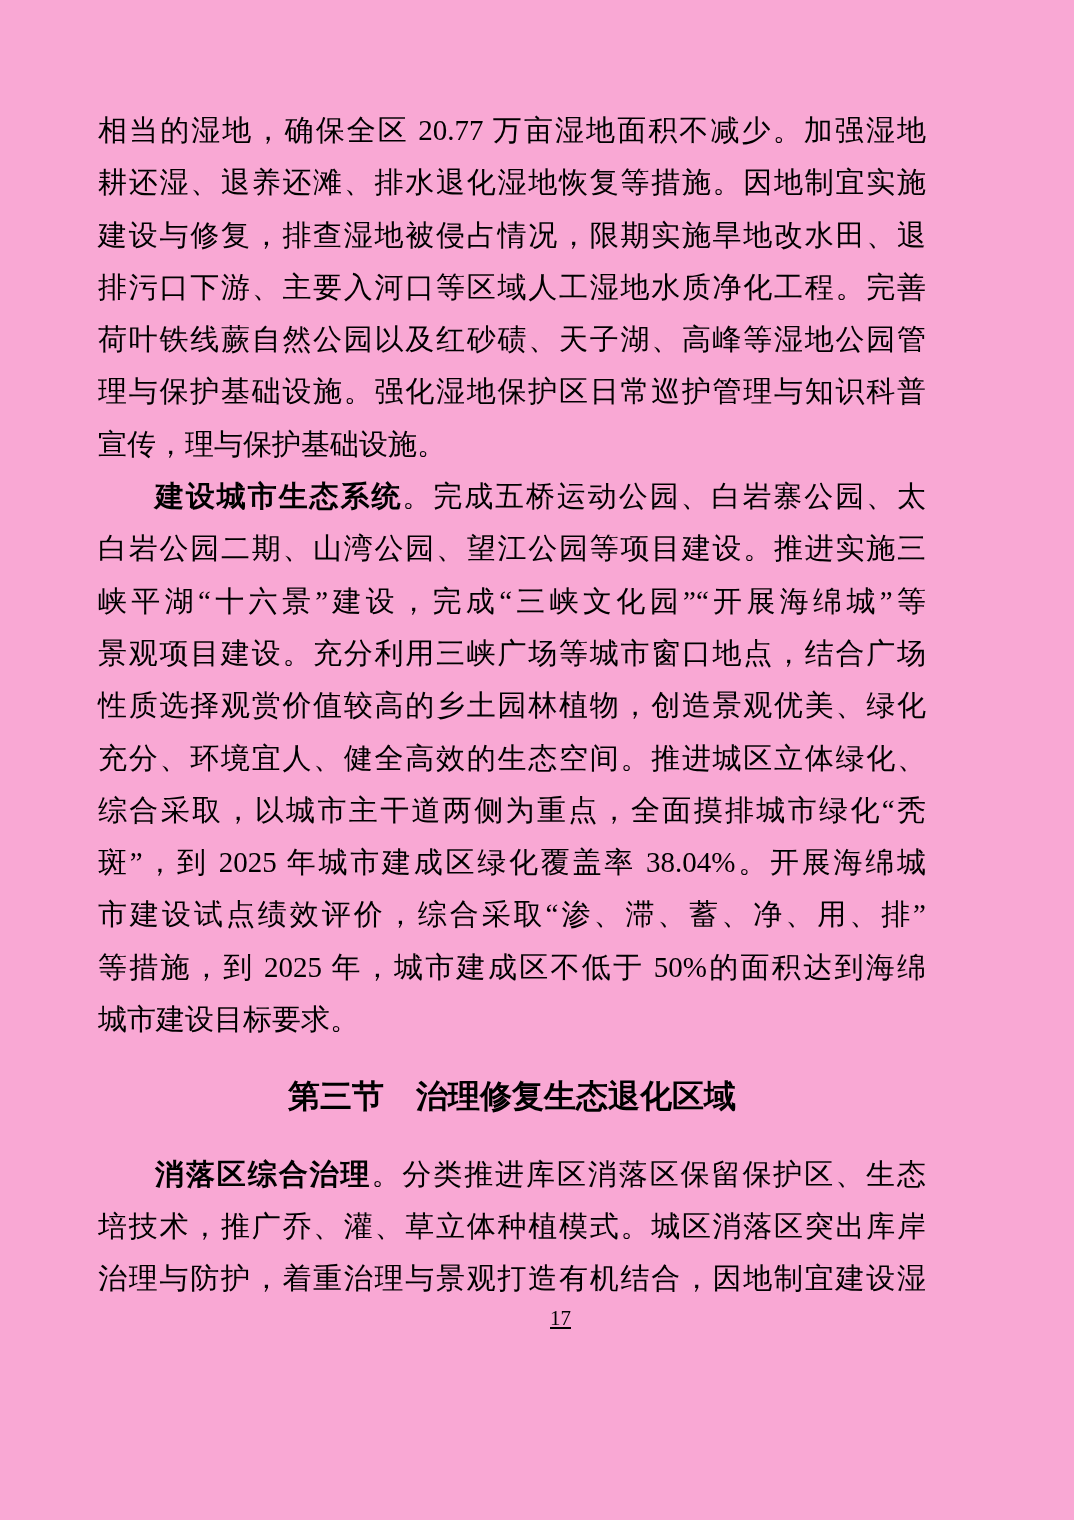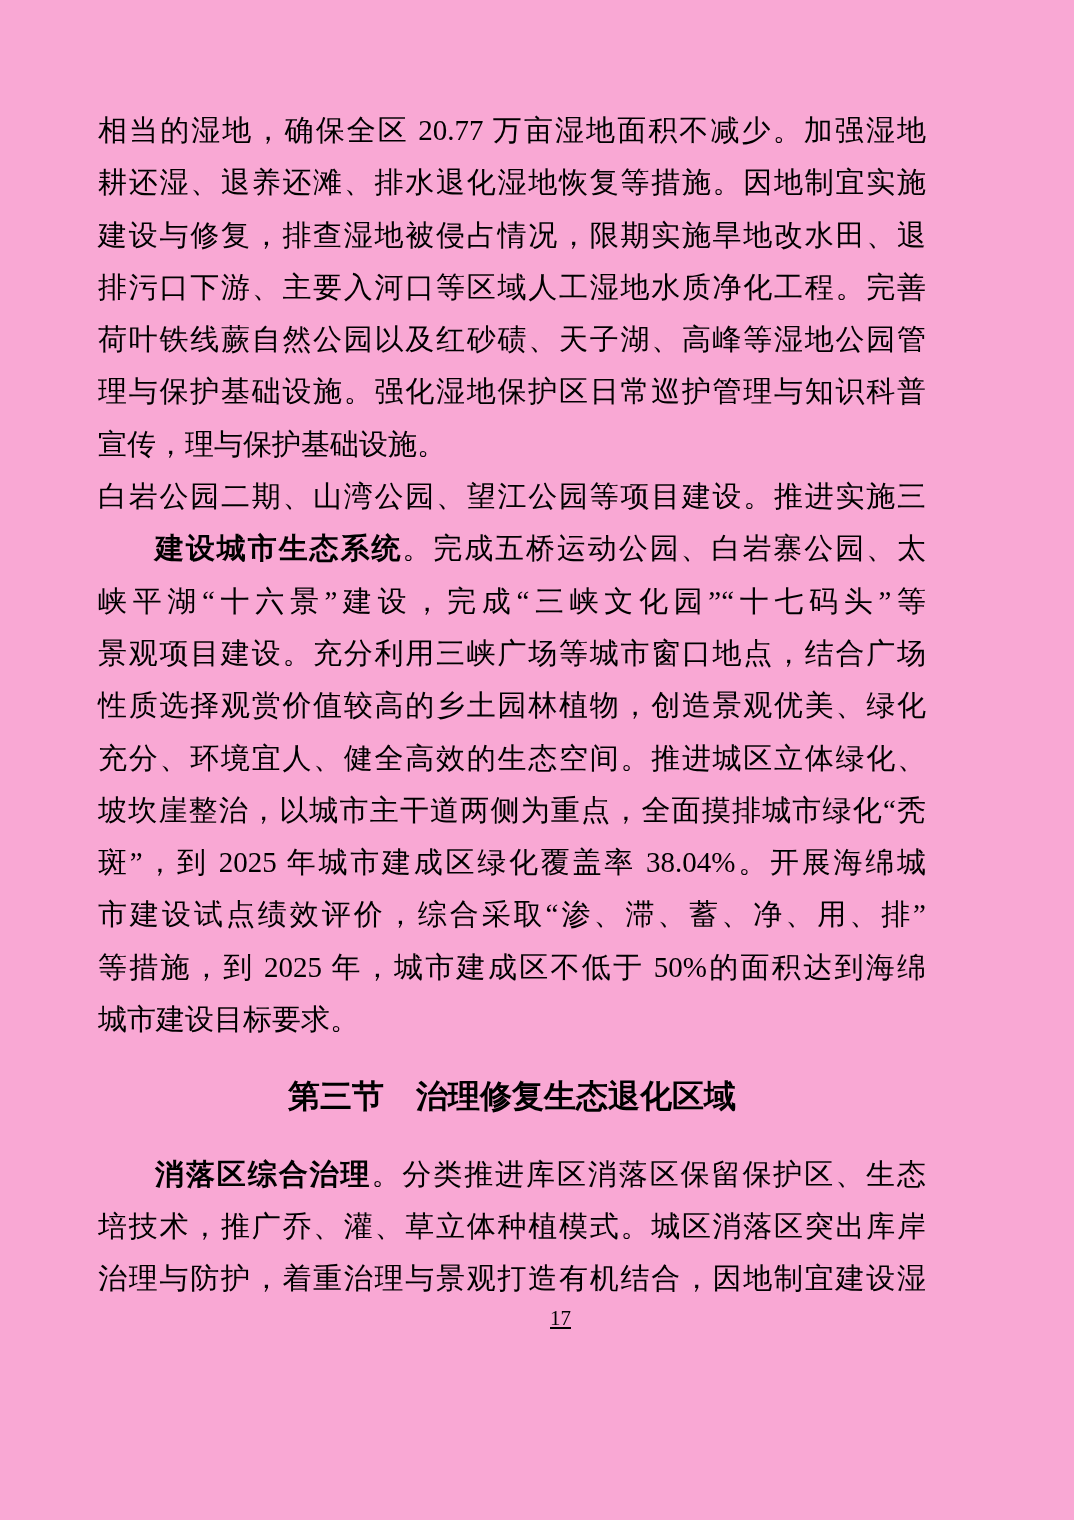--- a/index.html
+++ b/index.html
@@ -72,27 +72,27 @@
 
 <div class="page">
   <div class="text-block">
       <div class="line"><span>相当的湿地，确保全区 20.77 万亩湿地面积不减少。加强湿地</span></div>
       <div class="line"><span>耕还湿、退养还滩、排水退化湿地恢复等措施。因地制宜实施</span></div>
       <div class="line"><span>建设与修复，排查湿地被侵占情况，限期实施旱地改水田、退</span></div>
       <div class="line"><span>排污口下游、主要入河口等区域人工湿地水质净化工程。完善</span></div>
       <div class="line"><span>荷叶铁线蕨自然公园以及红砂碛、天子湖、高峰等湿地公园管</span></div>
       <div class="line"><span>理与保护基础设施。强化湿地保护区日常巡护管理与知识科普</span></div>
       <div class="line end"><span>宣传，理与保护基础设施。</span></div>
+      <div class="line indent"><span class="lead">建设城市生态系统</span><span>。完成五桥运动公园、白岩寨公园、太</span></div>
       <div class="line"><span>白岩公园二期、山湾公园、望江公园等项目建设。推进实施三</span></div>
-      <div class="line indent"><span class="lead">建设城市生态系统</span><span>。完成五桥运动公园、白岩寨公园、太</span></div>
-      <div class="line"><span>峡平湖“十六景”建设，完成“三峡文化园”“十七码头”等</span></div>
+      <div class="line"><span>峡平湖“十六景”建设，完成“三峡文化园”“开展海绵城”等</span></div>
       <div class="line"><span>景观项目建设。充分利用三峡广场等城市窗口地点，结合广场</span></div>
       <div class="line"><span>性质选择观赏价值较高的乡土园林植物，创造景观优美、绿化</span></div>
       <div class="line"><span>充分、环境宜人、健全高效的生态空间。推进城区立体绿化、</span></div>
-      <div class="line"><span>坡坎崖整治，以城市主干道两侧为重点，全面摸排城市绿化“秃</span></div>
+      <div class="line"><span>综合采取，以城市主干道两侧为重点，全面摸排城市绿化“秃</span></div>
       <div class="line"><span>斑”，到 2025 年城市建成区绿化覆盖率 38.04%。开展海绵城</span></div>
       <div class="line"><span>市建设试点绩效评价，综合采取“渗、滞、蓄、净、用、排”</span></div>
       <div class="line"><span>等措施，到 2025 年，城市建成区不低于 50%的面积达到海绵</span></div>
       <div class="line end"><span>城市建设目标要求。</span></div>
       <div class="heading">第三节　治理修复生态退化区域</div>
       <div class="line indent"><span class="lead">消落区综合治理</span><span>。分类推进库区消落区保留保护区、生态</span></div>
       <div class="line"><span>培技术，推广乔、灌、草立体种植模式。城区消落区突出库岸</span></div>
       <div class="line"><span>治理与防护，着重治理与景观打造有机结合，因地制宜建设湿</span></div>
     </div>
   <div class="page-number">17</div>

